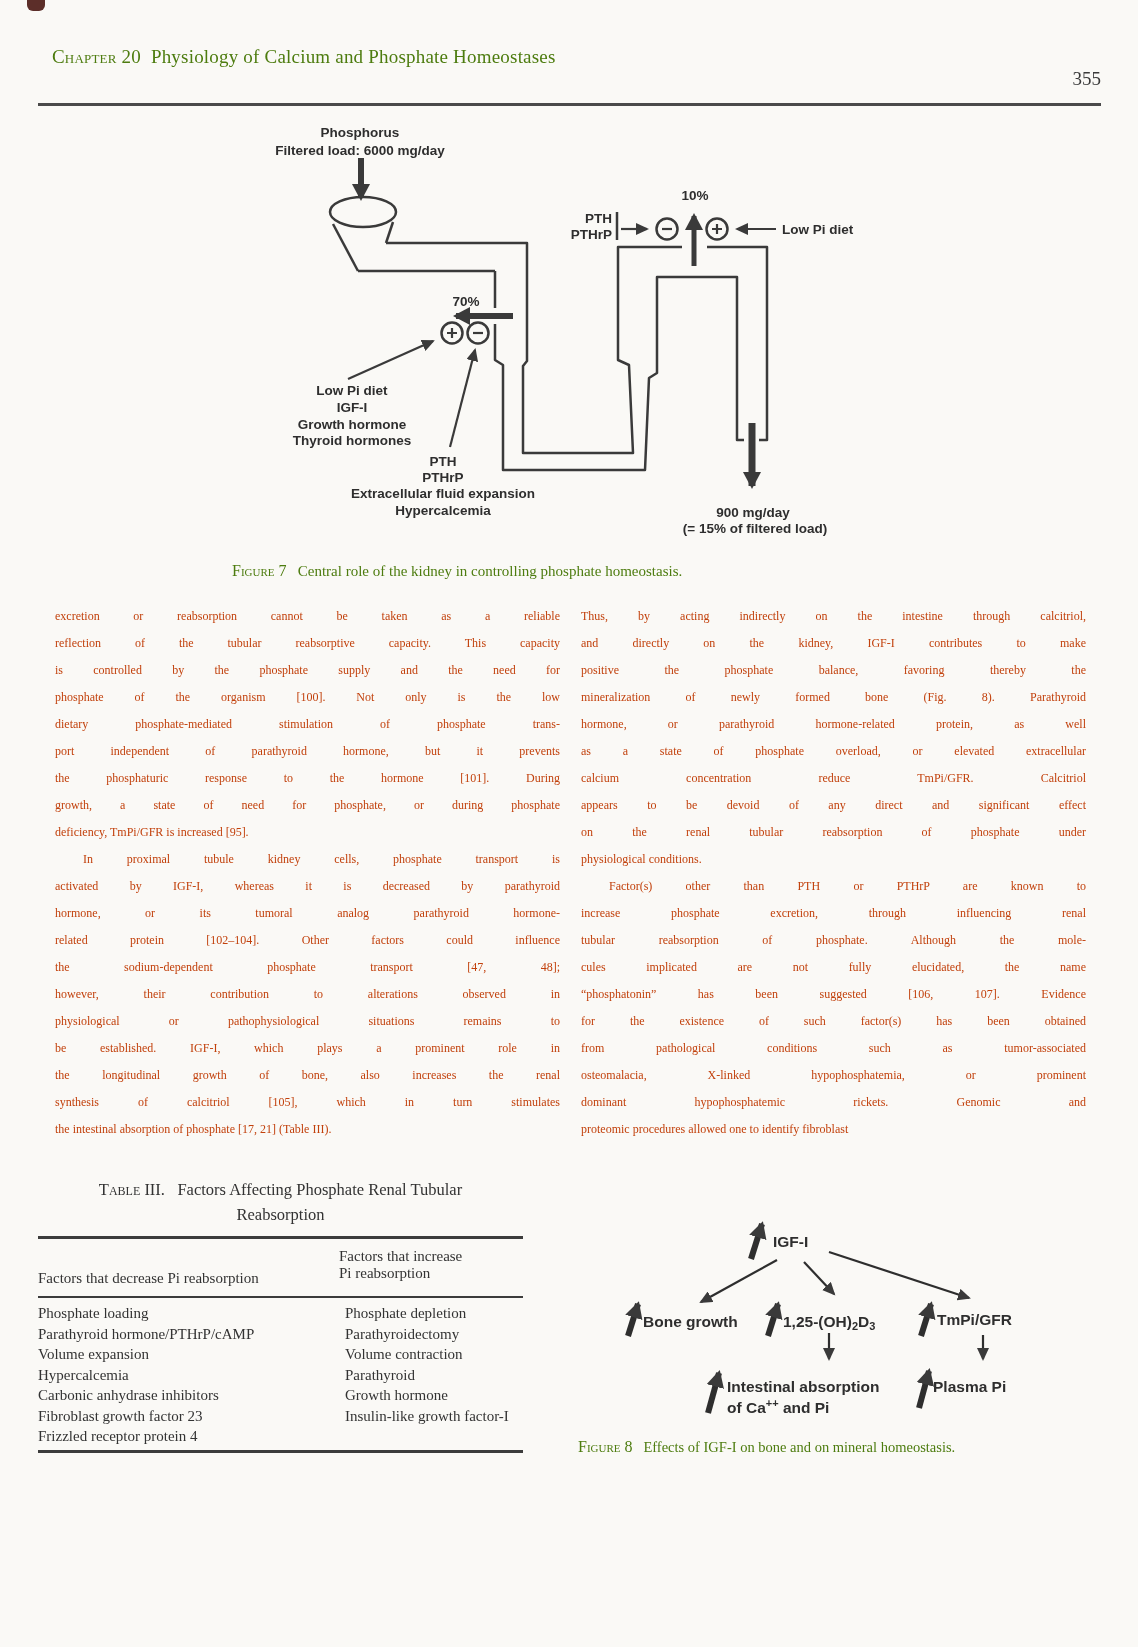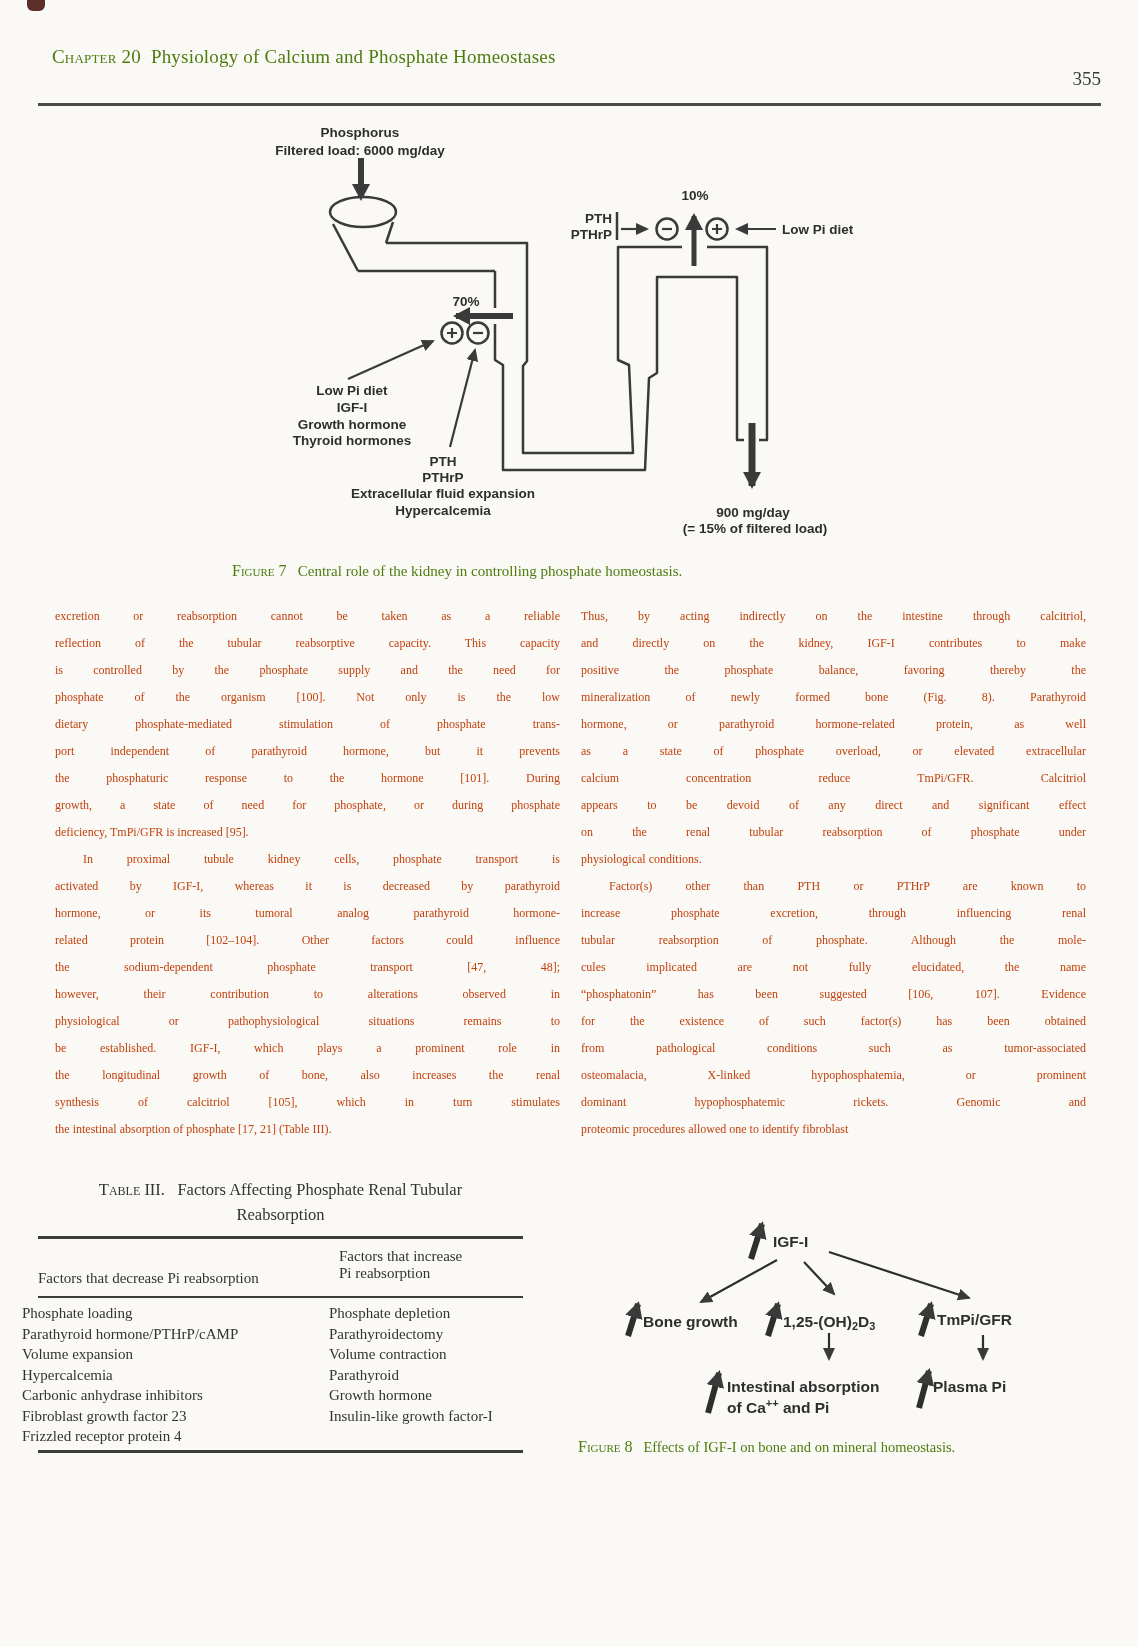--- a/index.html
+++ b/index.html
@@ -18,21 +18,21 @@
   .caption{font-size:15px;color:#4d7c0f;}
   .caption .sc{font-size:16px;}
   
   .col{font-size:12px;line-height:27px;color:#c2410c;margin-left:17px;}
   .jline{text-align:justify;text-align-last:justify;height:27px;overflow:hidden;}
   .jline.last{text-align-last:left;}
   .jline.indent{text-indent:28px;}
   
   #tbl-title{left:38px;top:1177px;width:485px;text-align:center;font-size:16.5px;line-height:25px;color:#333;}
   .rule{background:#3c3c3c;}
-  #tbl{left:22px;top:1244px;width:485px;font-size:15px;color:#333;}
+  #tbl{left:38px;top:1244px;width:485px;font-size:15px;color:#333;}
   .trow{display:flex;height:20.5px;line-height:20.5px;}
   .tcell{overflow:visible;white-space:nowrap;}
   .tcell:first-child{width:307px;}
 </style>
 </head>
 <body>
 
 <div id="page">
 
   <div class="abs" id="corner-mark"></div>

